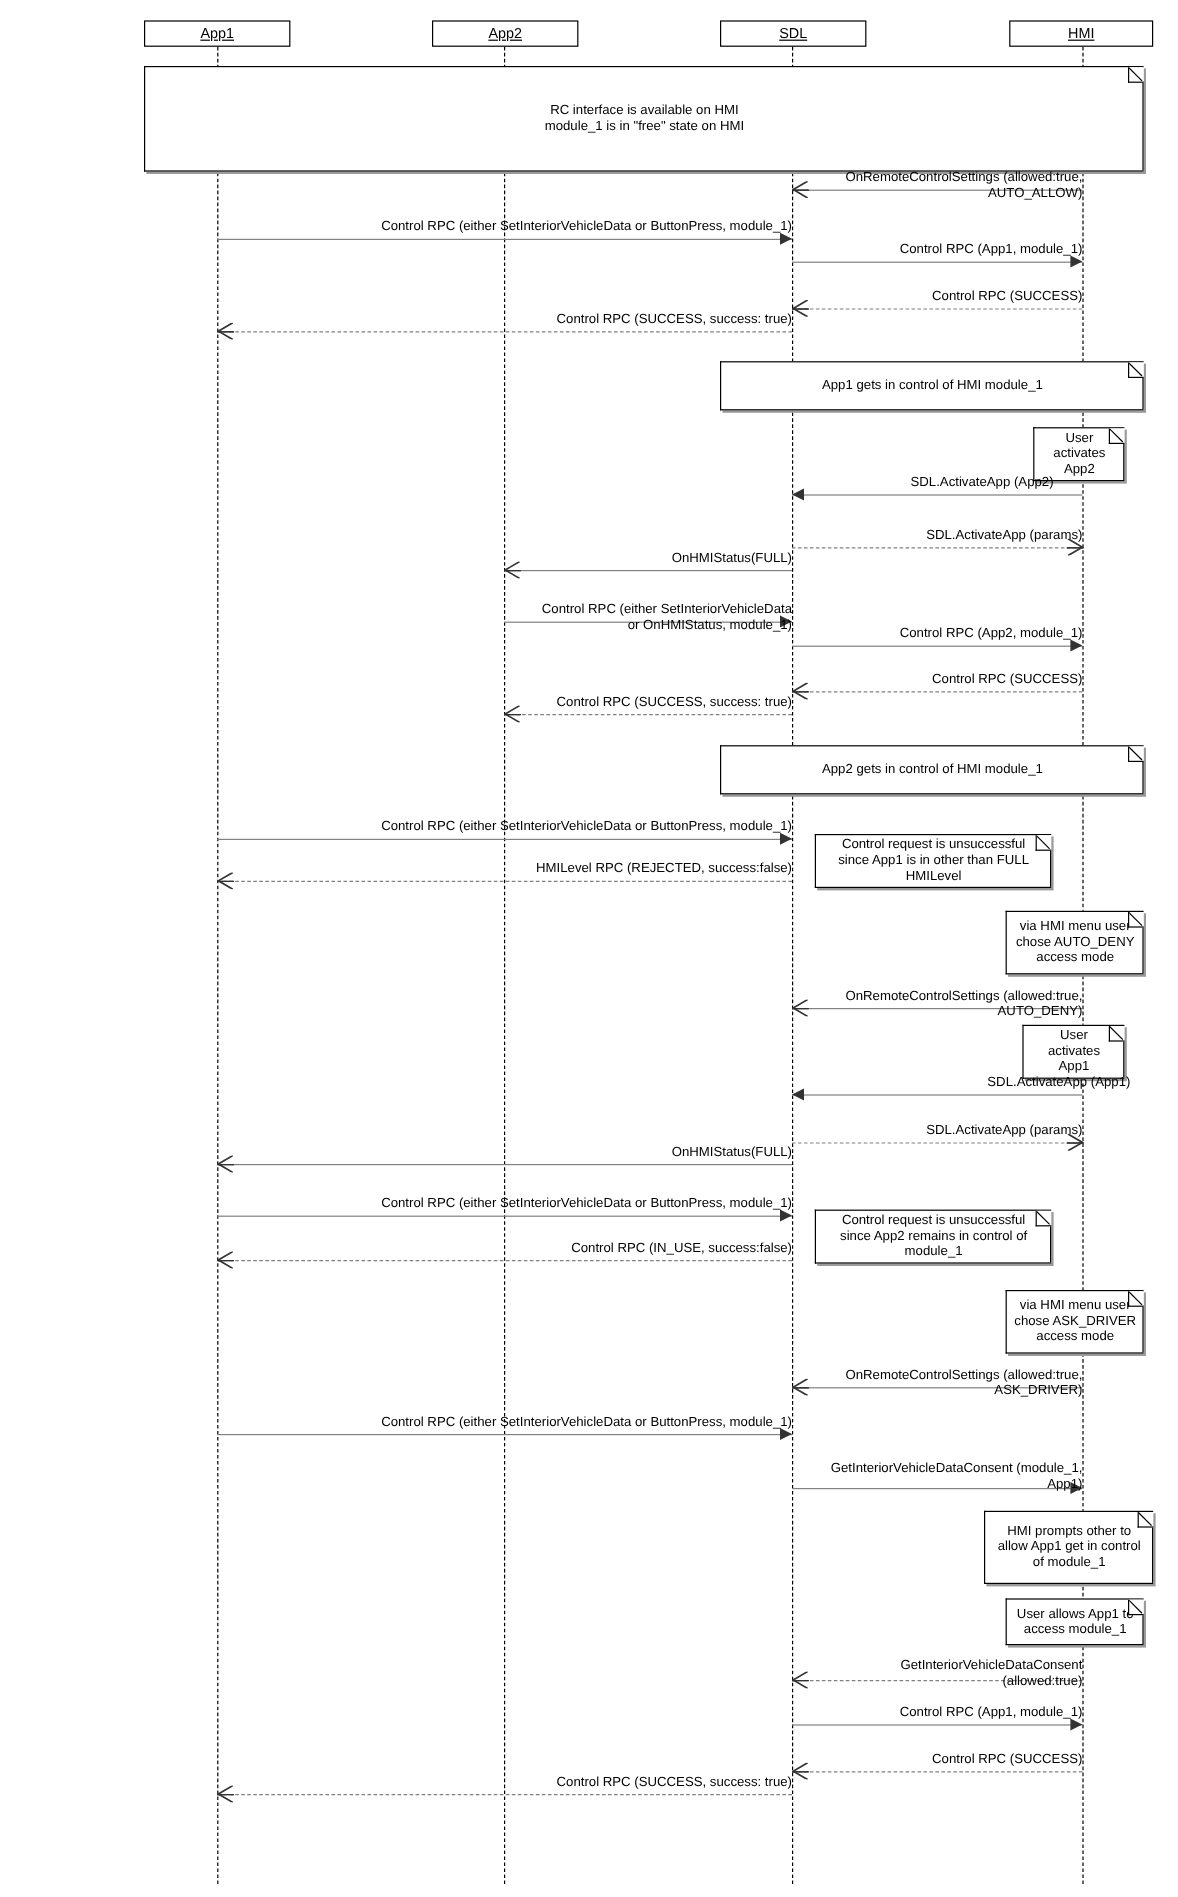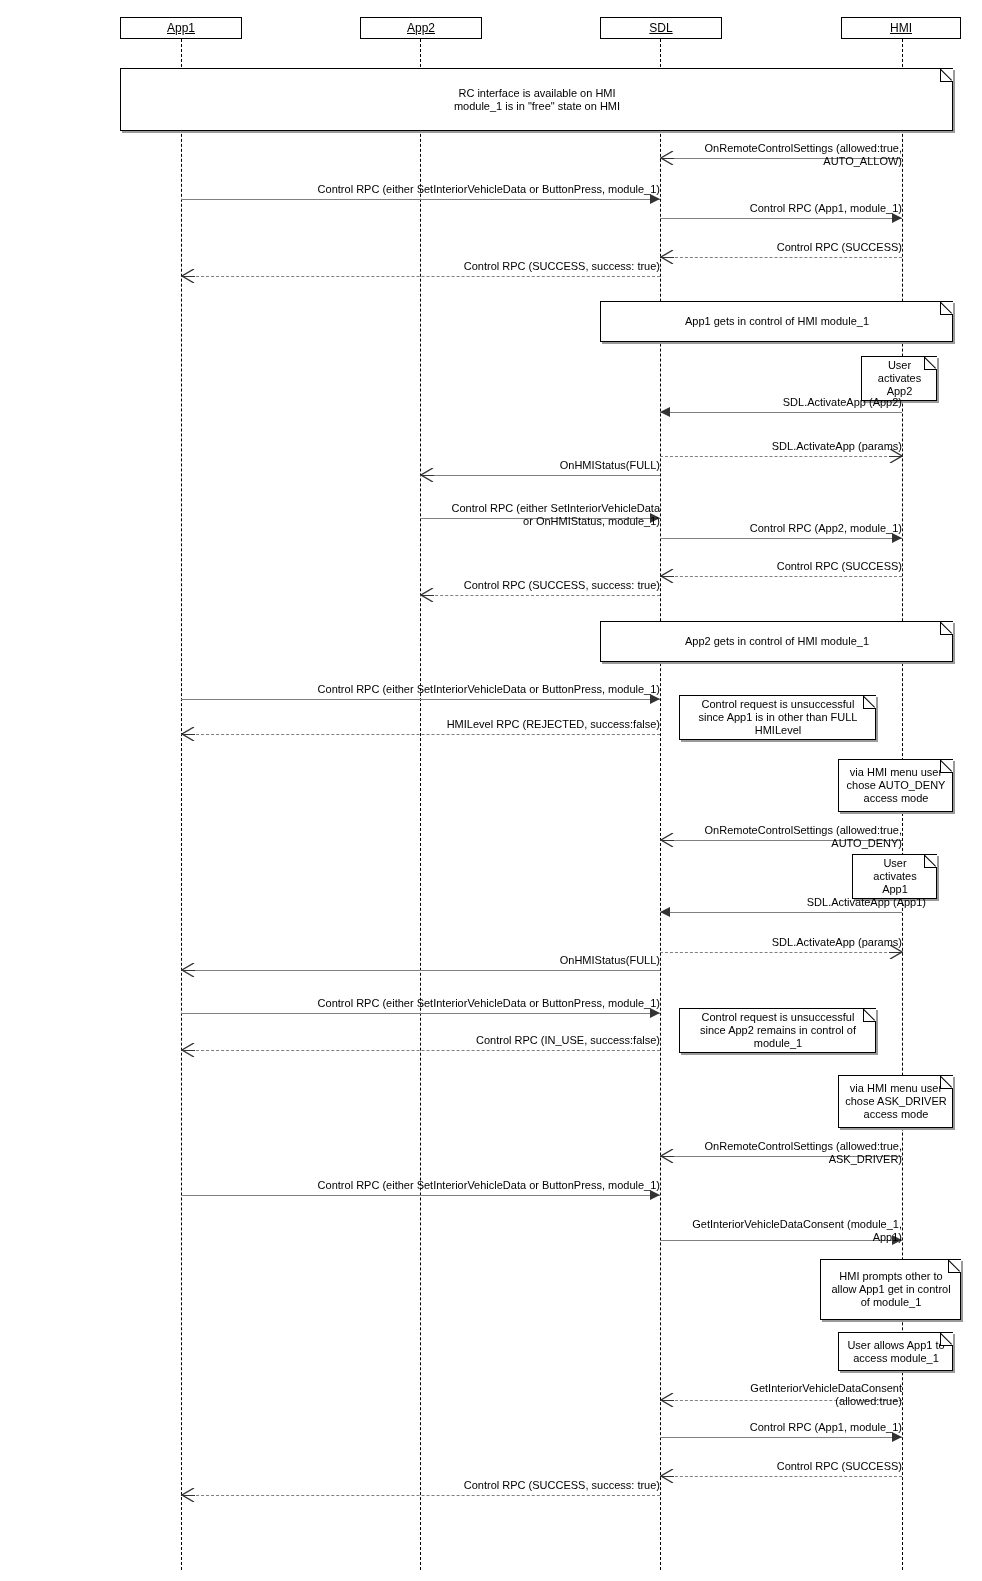--- a/index.html
+++ b/index.html
@@ -46,21 +46,21 @@
       <div class="lifeline-head" style="left: 600px; top: 17px; width: 122px; height: 22px;">
         <span>SDL</span>
       </div>
       <div class="lifeline" style="left: 660px; top: 39px; height: 1531px;"></div>
       <div class="lifeline-head" style="left: 841px; top: 17px; width: 120px; height: 22px;">
         <span>HMI</span>
       </div>
       <div class="lifeline" style="left: 902px; top: 39px; height: 1531px;"></div>
     </div>
   <div id="notes-layer">
-      <div class="note gray-sh" style="left: 120px; top: 68px; width: 833px; height: 63px; text-align: center;">
+      <div class="note gray-sh" style="left: 120px; top: 55px; width: 833px; height: 88px; text-align: center;">
         <div class="note-body">
           <div>RC interface is available on HMI</div>
           <div>module_1 is in "free" state on HMI</div>
         </div>
         <div class="rightedge-top"></div>
         <div class="fold"></div>
         <div class="diag"></div>
       </div>
       <div class="note gray-sh" style="left: 600px; top: 301px; width: 353px; height: 41px;">
         <div class="note-body">
@@ -198,21 +198,21 @@
             <path d="M13,0 L1,7 L13,14" fill="none" stroke="#333" stroke-width="1.4"></path>
           </svg></div>
       </div>
       <div class="msg-label" style="left: 181px; width: 479px; top: 260px;">
         <div>Control RPC (SUCCESS, success: true)</div>
       </div>
       <div class="msg" style="left: 660px; top: 412px; width: 242px;">
         <div class="line"></div>
         <div class="head-solid" style="left: 0px; border-right: 10px solid rgb(51, 51, 51);"></div>
       </div>
-      <div class="msg-label" style="left: 660px; width: 242px; top: 396px;">
+      <div class="msg-label" style="left: 636px; width: 242px; top: 396px;">
         <div>SDL.ActivateApp (App2)</div>
       </div>
       <div class="msg dashed" style="left: 660px; top: 456px; width: 242px;">
         <div class="line"></div>
         <div class="head-open" style="left: 229px;"><svg width="14" height="14" viewBox="0 0 14 14">
             <path d="M1,0 L13,7 L1,14" fill="none" stroke="#333" stroke-width="1.4"></path>
           </svg></div>
       </div>
       <div class="msg-label" style="left: 660px; width: 242px; top: 440px;">
         <div>SDL.ActivateApp (params)</div>
@@ -282,21 +282,21 @@
           </svg></div>
       </div>
       <div class="msg-label" style="left: 660px; width: 242px; top: 824px;">
         <div>OnRemoteControlSettings (allowed:true,</div>
         <div>AUTO_DENY)</div>
       </div>
       <div class="msg" style="left: 660px; top: 912px; width: 242px;">
         <div class="line"></div>
         <div class="head-solid" style="left: 0px; border-right: 10px solid rgb(51, 51, 51);"></div>
       </div>
-      <div class="msg-label" style="left: 684px; width: 242px; top: 896px;">
+      <div class="msg-label" style="left: 660px; width: 242px; top: 896px; padding-left: 40px;">
         <div>SDL.ActivateApp (App1)</div>
       </div>
       <div class="msg dashed" style="left: 660px; top: 952px; width: 242px;">
         <div class="line"></div>
         <div class="head-open" style="left: 229px;"><svg width="14" height="14" viewBox="0 0 14 14">
             <path d="M1,0 L13,7 L1,14" fill="none" stroke="#333" stroke-width="1.4"></path>
           </svg></div>
       </div>
       <div class="msg-label" style="left: 660px; width: 242px; top: 936px;">
         <div>SDL.ActivateApp (params)</div>

